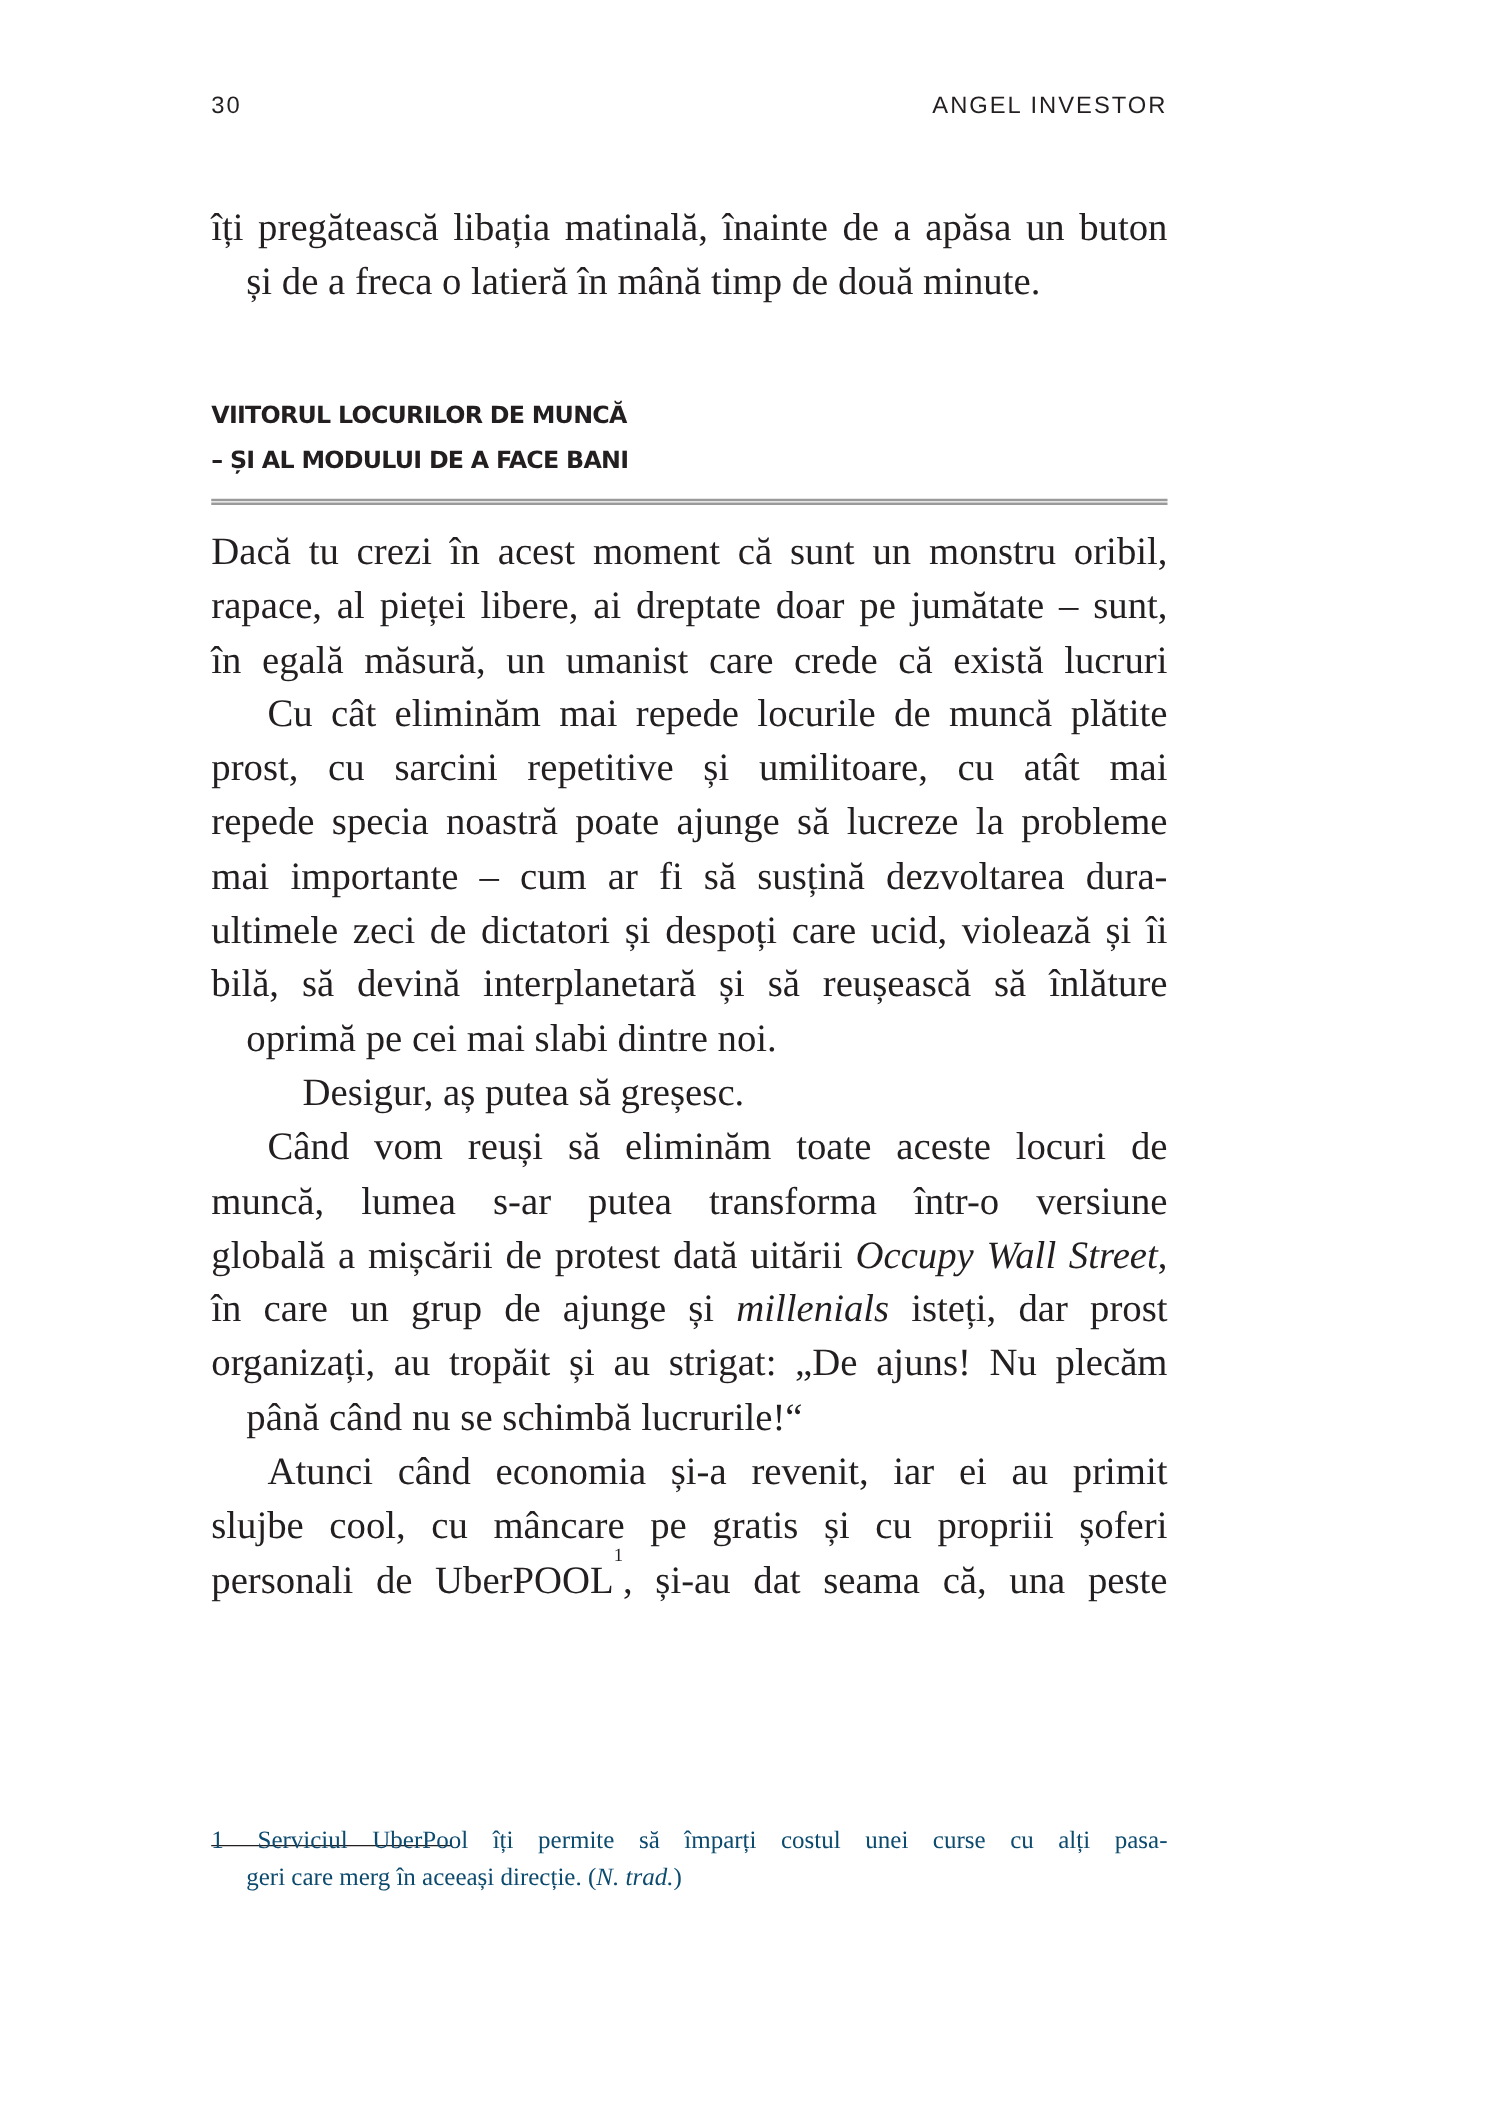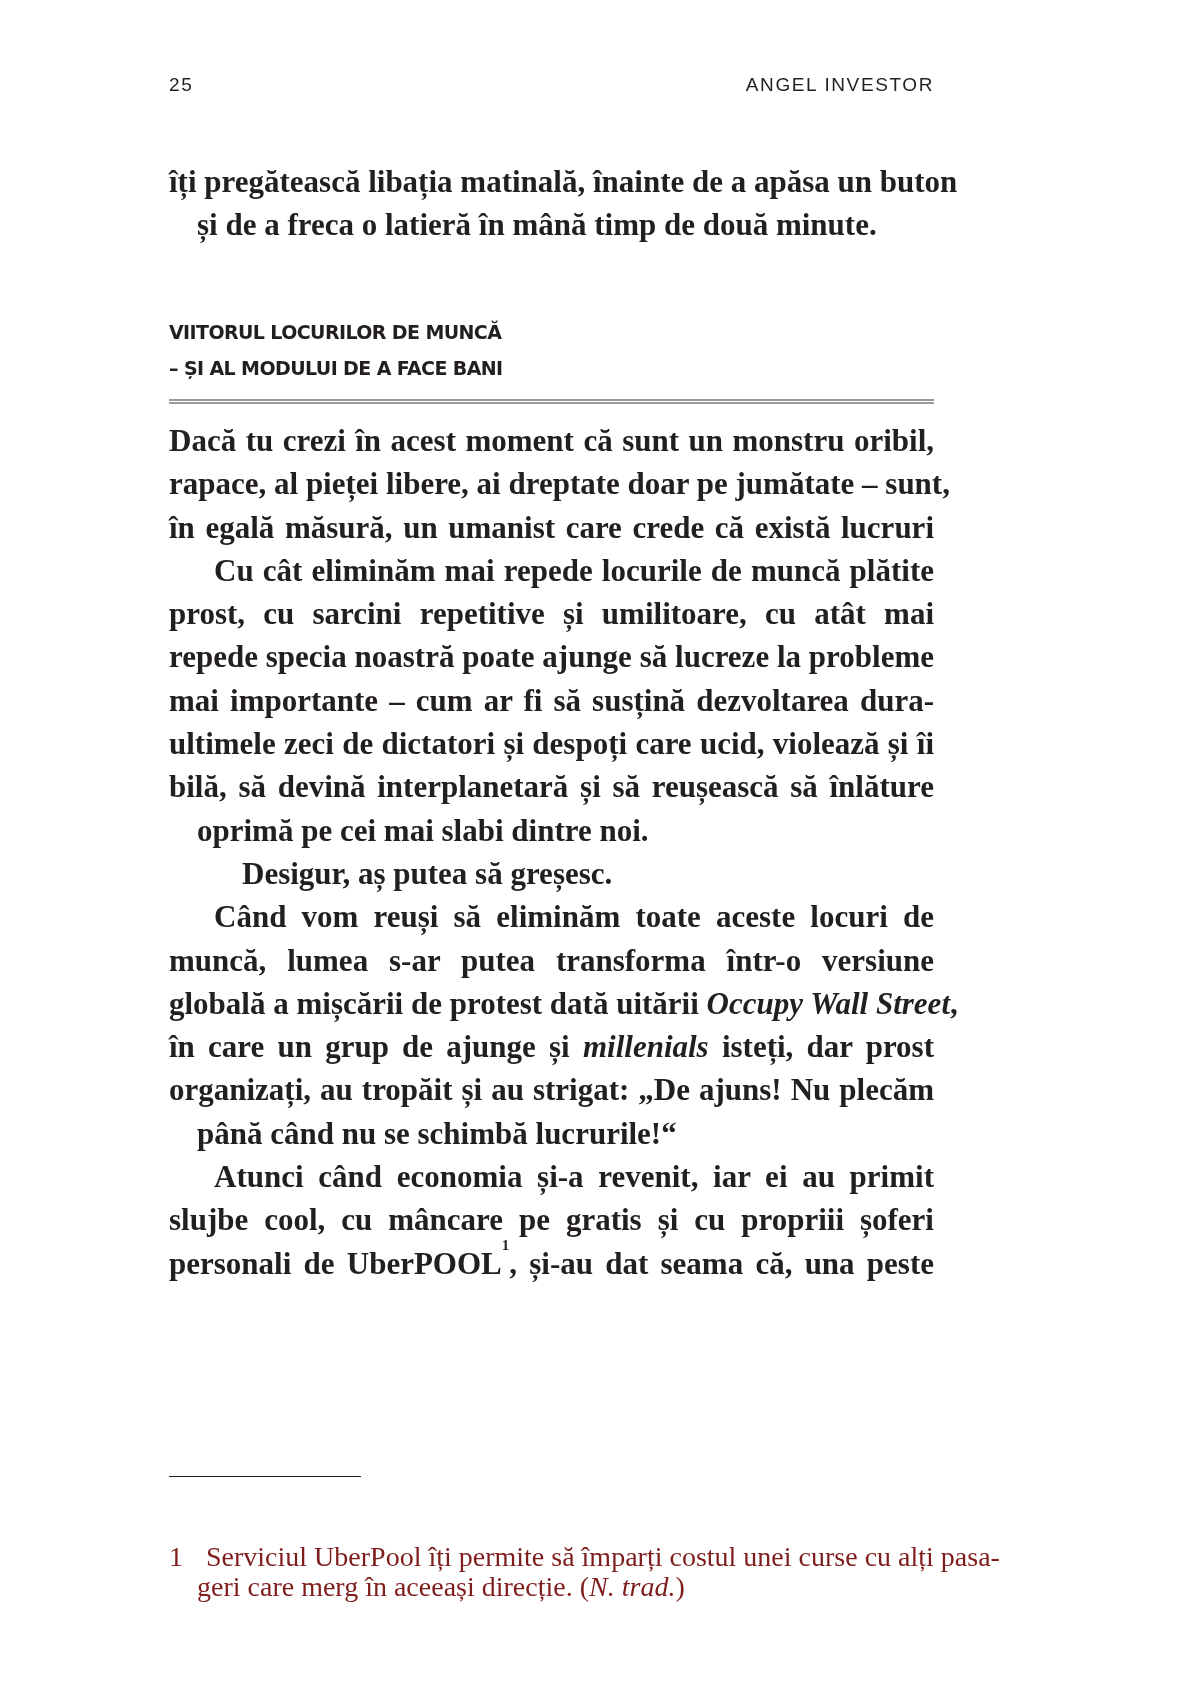--- a/index.html
+++ b/index.html
@@ -1,42 +1,42 @@
 <!DOCTYPE html>
 <html><head>
 <meta charset="utf-8">
 <style>
   html, body { margin: 0; padding: 0; background: #ffffff; }
   body { width: 1202px; height: 1699px; position: relative; overflow: hidden; color: #231f20; }
   .page { position: absolute; left: 169px; top: 0; width: 765px; }
   .running-head { position: absolute; top: 74px; left: 0; width: 765px; display: flex; justify-content: space-between;
     font-family: "Liberation Sans", sans-serif; font-size: 19px; letter-spacing: 1.6px; color: #231f20; }
   .serif { font-family: "Liberation Serif", serif; font-size: 31px; line-height: 43.3px; color: #231f20; }
-  .block { position: absolute; left: 0; width: 765px; font-weight: bold; }
+  .block { position: absolute; left: 0; width: 765px; }
   .line { display: block; text-align: justify; text-align-last: justify; white-space: nowrap; }
   .line.last { text-align-last: left; margin-left: 28px; }
   .indent { padding-left: 45px; }
   .heading { position: absolute; top: 314px; left: 0; font-family: "DejaVu Sans", sans-serif; font-weight: bold;
     font-size: 19px; line-height: 36px; letter-spacing: -0.6px; color: #231f20; }
   .rule { position: absolute; top: 399px; left: 0; width: 765px; height: 5px;
     border-top: 2px solid #9a9a9a; border-bottom: 2px solid #9a9a9a; box-sizing: border-box; }
   .fn-rule { position: absolute; top: 1476px; left: 0; width: 192px; border-top: 1.5px solid #231f20; }
-  .footnote { position: absolute; top: 1542px; left: 0; width: 765px; font-family: "Liberation Serif", serif;
-    font-size: 28px; line-height: 30px; color: #7f1d1d; }
+  .footnote { position: absolute; top: 1457px; left: 0; width: 765px; font-family: "Liberation Serif", serif;
+    font-size: 20px; line-height: 30px; color: #0c4a6e; }
   .fn-num { display: inline-block; width: 37px; }
   sup { font-size: 15px; vertical-align: top; position: relative; top: -4px; line-height: 1; }
   i { font-style: italic; }
 </style>
 </head>
 <body>
 
 <div class="page">
 
   <div class="running-head">
-    <span>25</span>
+    <span>30</span>
     <span>ANGEL INVESTOR</span>
   </div>
 
   <div class="block serif" style="top:160px;">
     <span class="line">îți pregătească libația matinală, înainte de a apăsa un buton</span>
     <span class="line last">și de a freca o latieră în mână timp de două minute.</span>
   </div>
 
   <div class="heading">
     <div>VIITORUL LOCURILOR DE MUNCĂ</div>

